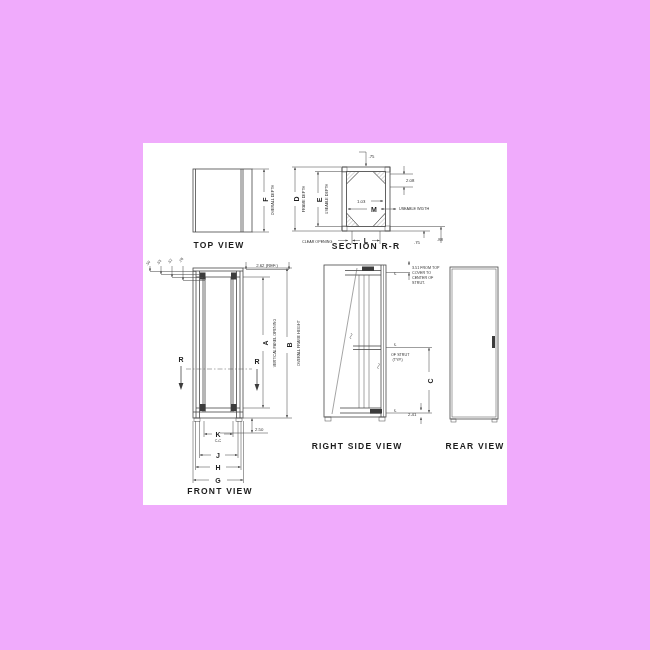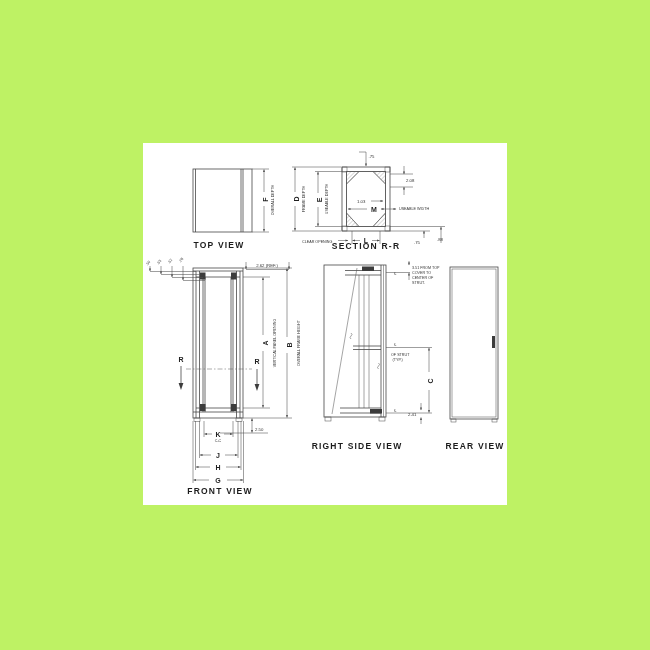--- a/index.html
+++ b/index.html
@@ -1,16 +1,16 @@
 <!DOCTYPE html>
 <html><head>
 <meta charset="utf-8">
 <style>
   html,body{margin:0;padding:0;background:#000;}
-  .stage{position:relative;width:650px;height:650px;background:#bef264;overflow:hidden;
+  .stage{position:relative;width:650px;height:650px;background:#f0abfc;overflow:hidden;
          font-family:"Liberation Sans", sans-serif;}
   svg{position:absolute;left:0;top:0;}
   .ink{stroke:#474747;stroke-width:0.8;fill:none;}
   .thin{stroke:#5a5a5a;stroke-width:0.55;fill:none;}
   .dim{stroke:#4f4f4f;stroke-width:0.55;fill:none;}
   .dark{fill:#3c3c3c;stroke:none;}
   text{fill:#2e2e2e;}
   .t-title{font-weight:bold;font-size:8.5px;letter-spacing:1.2px;fill:#1c1c1c;}
   .t-letter{font-weight:bold;font-size:7px;fill:#1f1f1f;}
   .t-small{font-size:4.3px;fill:#333;}

